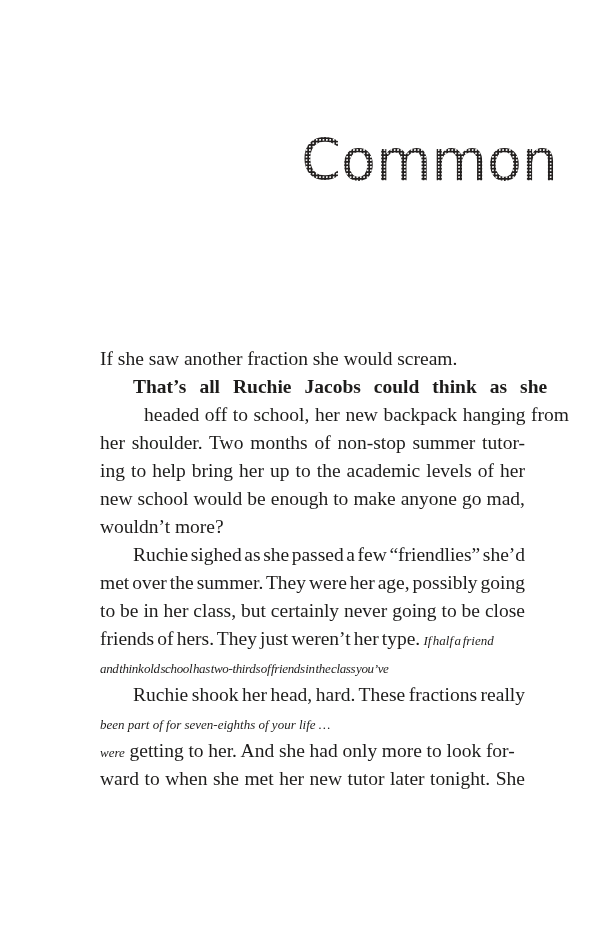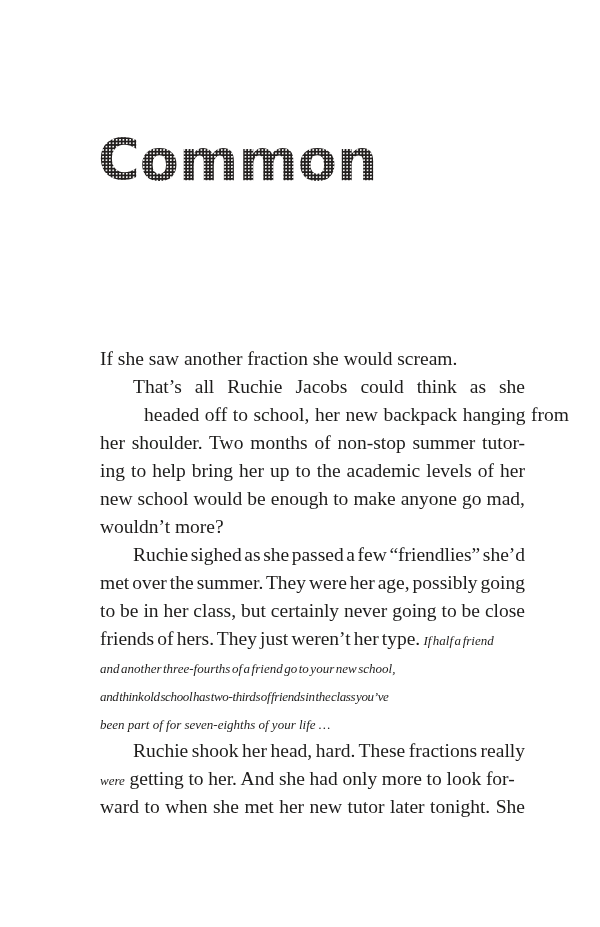--- a/index.html
+++ b/index.html
@@ -16,30 +16,31 @@
     font-family: "Liberation Serif", serif;
   }
 
   
   .chapter-title {
     position: absolute;
     left: 98px;
     top: 128px;
     width: 460px;
     font-family: "DejaVu Sans", sans-serif;
-    font-weight: 700;
+    font-weight: 400;
     font-size: 57px;
     line-height: 64px;
     letter-spacing: 0px;
     color: #221f1e;
     
     -webkit-mask-image: radial-gradient(circle at 1.6px 1.6px, transparent 0.65px, #000 1.05px);
     -webkit-mask-size: 3.4px 3.4px;
     mask-image: radial-gradient(circle at 1.6px 1.6px, transparent 0.65px, #000 1.05px);
     mask-size: 3.4px 3.4px;
+    text-align: right;
   }
   .chapter-title .t-line { display: block; }
 
   
   .body-text {
     position: absolute;
     left: 100px;
     top: 345px;
     width: 425px;
     font-size: 19.5px;
@@ -83,32 +84,31 @@
 <body>
 
 <div class="page">
 
   <h1 class="chapter-title" style="margin:0;">
     <span class="t-line">Common</span>
   </h1>
 
   <div class="body-text">
       <div class="line"><span class="content"><span>If she saw another fraction she would scream.</span></span></div>
-      <div class="line ind"><span class="content" style="word-spacing: 8.109px; letter-spacing: 0px;"><span>That’s all Ruchie Jacobs could think as she</span></span></div>
+      <div class="line ind"><span class="content" style="word-spacing: 8.109px; letter-spacing: 0px; font-weight: bold;"><span>That’s all Ruchie Jacobs could think as she</span></span></div>
       <div class="line"><span class="content" style="word-spacing: 0.713px; letter-spacing: 0px; margin-left: 44px;"><span>headed off to school, her new backpack hanging from</span></span></div>
       <div class="line"><span class="content" style="word-spacing: 1.902px; letter-spacing: 0px;"><span>her shoulder. Two months of non-stop summer tutor-</span></span></div>
       <div class="line"><span class="content" style="word-spacing: 1.175px; letter-spacing: 0px;"><span>ing to help bring her up to the academic levels of her</span></span></div>
       <div class="line"><span class="content" style="word-spacing: 0.167px; letter-spacing: 0px;"><span>new school would be enough to make anyone go mad,</span></span></div>
       <div class="line"><span class="content"><span>wouldn’t more?</span></span></div>
       <div class="line ind"><span class="content" style="word-spacing: -2.2px; letter-spacing: -0.016px;"><span>Ruchie sighed as she passed a few “friendlies” she’d</span></span></div>
       <div class="line"><span class="content" style="word-spacing: -1.898px; letter-spacing: 0px;"><span>met over the summer. They were her age, possibly going</span></span></div>
       <div class="line"><span class="content" style="word-spacing: 0.041px; letter-spacing: 0px;"><span>to be in her class, but certainly never going to be close</span></span></div>
       <div class="line"><span class="content" style="word-spacing: -1.723px; letter-spacing: 0px;"><span>friends of hers. They just weren’t her type. </span><span class="it">If half a friend</span></span></div>
-      <div class="line"><span class="content" style="word-spacing: -1.72px; letter-spacing: 0px;"><span class="it">and another three-fourths of a friend go to your new school,</span></span></div>
       <div class="line"><span class="content" style="word-spacing: -2.2px; letter-spacing: -0.348px;"><span class="it">and think old school has two-thirds of friends in the class you’ve</span></span></div>
+      <div class="line ind"><span class="content" style="word-spacing: -1.268px; letter-spacing: 0px;"><span>Ruchie shook her head, hard. These fractions really</span></span></div>
       <div class="line"><span class="content"><span class="it">been part of for seven-eighths of your life …</span></span></div>
-      <div class="line ind"><span class="content" style="word-spacing: -1.268px; letter-spacing: 0px;"><span>Ruchie shook her head, hard. These fractions really</span></span></div>
       <div class="line"><span class="content" style="word-spacing: -0.163px; letter-spacing: 0px;"><span class="it">were</span><span> getting to her. And she had only more to look for-</span></span></div>
       <div class="line"><span class="content" style="word-spacing: 0.639px; letter-spacing: 0px;"><span>ward to when she met her new tutor later tonight. She</span></span></div>
     </div>
 
 
 </div>
 
 </body></html>

